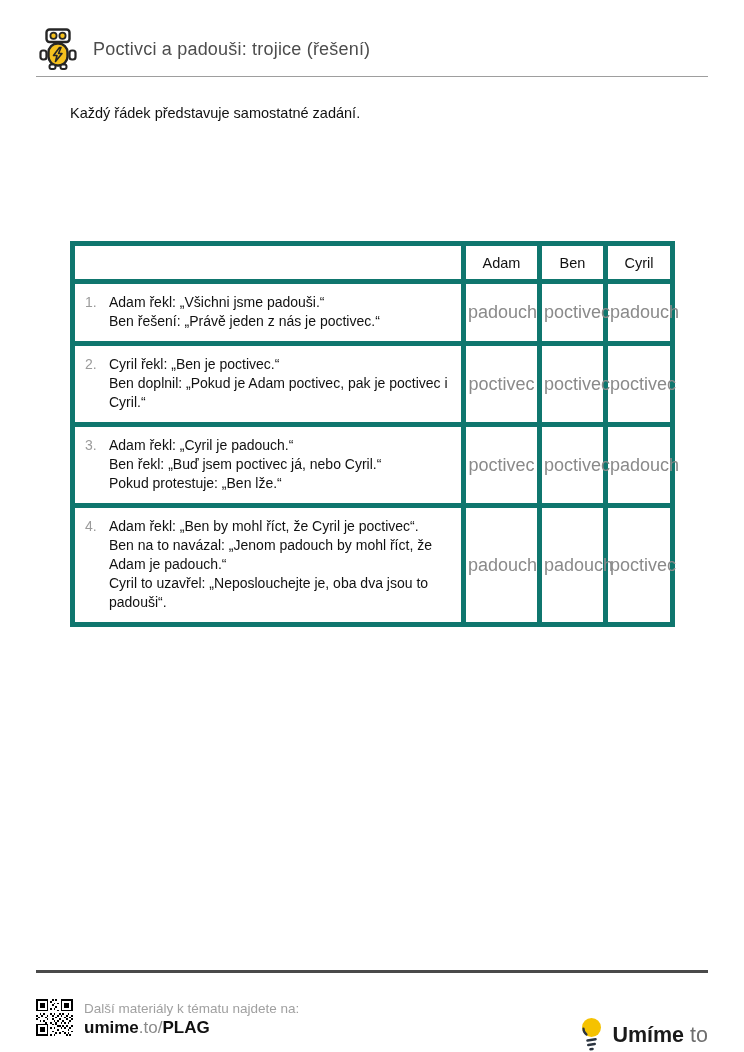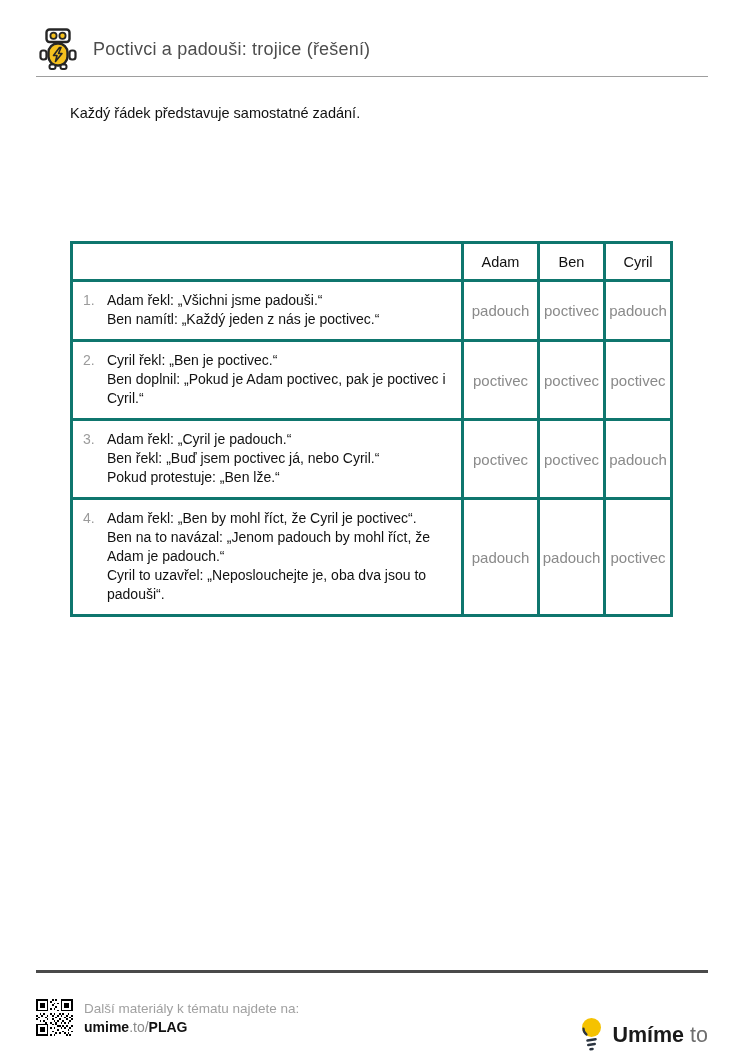--- a/index.html
+++ b/index.html
@@ -33,50 +33,50 @@
   }
   .intro p + p { margin-top: 16px; }
 
   
   table.grid {
     position: absolute; top: 241px; left: 70px;
     width: 600px;
     border-collapse: collapse;
     table-layout: fixed;
   }
-  table.grid th, table.grid td { border: 3px solid #0f766e; }
+  table.grid th, table.grid td { border: 5px solid #0f766e; }
   table.grid th {
     height: 38px; font-weight: 400; font-size: 14.5px; color: #111;
     text-align: center; vertical-align: middle;
   }
   td.q-cell { padding: 9px 6px 10px 10px; vertical-align: top; }
   .q-row { display: flex; gap: 7px; }
   .q-num {
     color: #9b9b9b; font-size: 14px; line-height: 19px;
     flex: 0 0 17px; text-align: left;
   }
   .q-lines { flex: 1 1 auto; }
   .q-lines div { font-size: 14px; line-height: 19px; color: #111; }
   td.a-cell {
     text-align: center; vertical-align: middle;
-    font-size: 15px; color: #8a8a8a;
+    font-size: 18px; color: #8a8a8a;
     padding: 6px 2px;
   }
 
   
   .footer {
     position: absolute; top: 970px; left: 36px; right: 36px;
     border-top: 3px solid #4a4a4a;
     padding-top: 26px;
     display: flex; justify-content: space-between; align-items: flex-start;
   }
   .footer-left { display: flex; gap: 11px; align-items: flex-start; }
   .qr { width: 37px; height: 37px; }
   .footer-note { font-size: 13.5px; line-height: 19px; color: #a0a0a0; }
-  .footer-link { font-size: 14px; line-height: 19px; color: #8a8a8a; }
+  .footer-link { font-size: 17px; line-height: 19px; color: #8a8a8a; }
   .footer-link .b { font-weight: 700; color: #111; }
   .brand { display: flex; align-items: center; gap: 8px; margin-top: 18px; }
   .brand .bulb { width: 25px; height: 37px; }
   .brand-text { font-size: 21.5px; }
   .brand-text .b { font-weight: 700; color: #1a1a1a; }
   .brand-text .lt { font-weight: 400; color: #6e6e6e; }
 </style>
 </head>
 <body>
 
@@ -121,21 +121,21 @@
       <th>Cyril</th>
     </tr>
   </thead>
   <tbody>
     <tr>
       <td class="q-cell">
         <div class="q-row">
           <span class="q-num">1.</span>
           <div class="q-lines">
             <div>Adam řekl: „Všichni jsme padouši.“</div>
-            <div>Ben namítl: „Každý jeden z nás je poctivec.“</div>
+            <div>Ben řešení: „Právě jeden z nás je poctivec.“</div>
           </div>
         </div>
       </td>
       <td class="a-cell">padouch</td>
       <td class="a-cell">poctivec</td>
       <td class="a-cell">padouch</td>
     </tr>
     <tr>
       <td class="q-cell">
         <div class="q-row">

